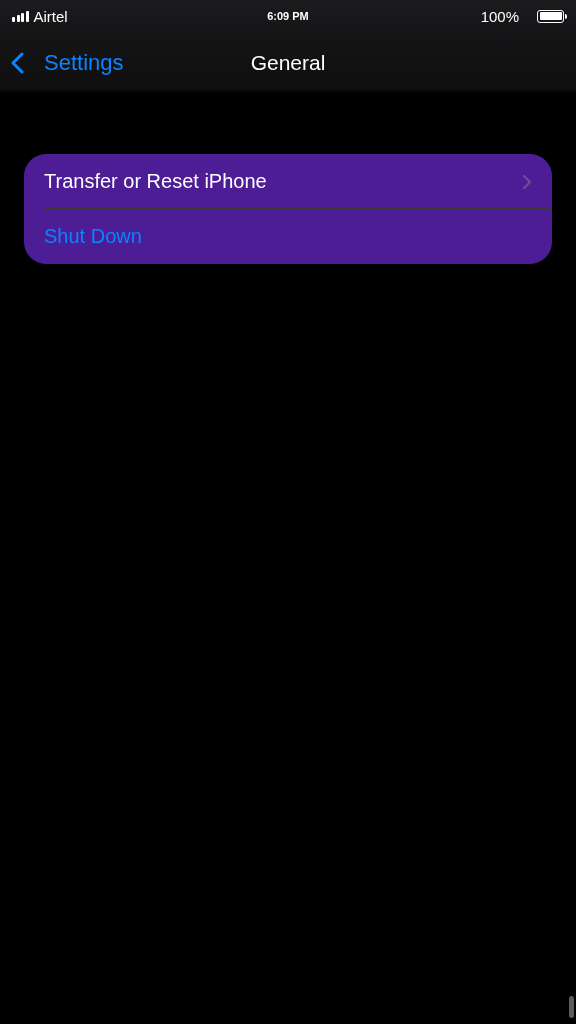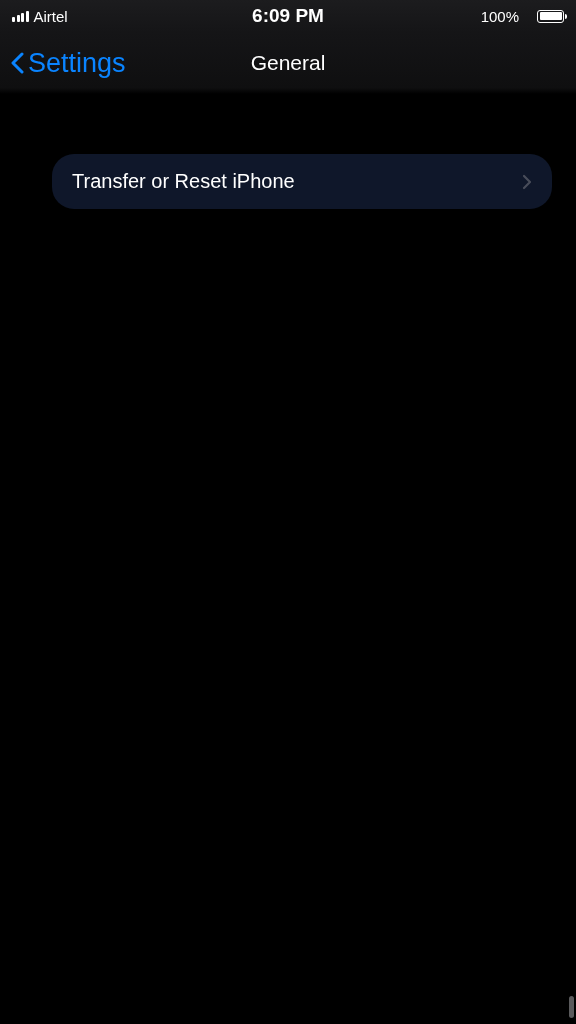--- a/index.html
+++ b/index.html
@@ -48,21 +48,21 @@
     .signal-bars span:nth-child(3) { height: 9px; }
     .signal-bars span:nth-child(4) { height: 11px; }
     .carrier {
       font-size: 15px;
       font-weight: 400;
     }
     .status-center {
       position: absolute;
       left: 50%;
       transform: translateX(-50%);
-      font-size: 19px;
+      font-size: 11px;
       font-weight: 600;
     }
     .status-right {
       display: flex;
       align-items: center;
       gap: 18px;
     }
     .battery-pct {
       font-size: 15px;
       font-weight: 400;
@@ -95,45 +95,44 @@
       height: 62px;
       display: flex;
       align-items: center;
       position: relative;
       background: linear-gradient(to bottom, #151517, #0f0f10 90%, rgba(0,0,0,0));
       padding: 0 10px;
     }
     .back-button {
       display: flex;
       align-items: center;
-      gap: 4px;
+      gap: 20px;
       color: #0a84ff;
-      font-size: 27px;
+      font-size: 22px;
       cursor: pointer;
     }
     .chevron-left {
       width: 14px;
       height: 22px;
     }
     .nav-title {
       position: absolute;
       left: 50%;
       transform: translateX(-50%);
       font-size: 21px;
       font-weight: 400;
       color: #fff;
     }
     .content {
       padding: 60px 24px 0 24px;
     }
     .group {
-      background: #0f172a;
+      background: #4c1d95;
       border-radius: 22px;
       overflow: hidden;
-      margin-left: 28px;
     }
     .row {
       display: flex;
       align-items: center;
       justify-content: space-between;
       padding: 16px 20px;
       font-size: 20px;
       cursor: pointer;
       position: relative;
     }
@@ -200,16 +199,19 @@
 </div>
 
 <div class="content">
   <div class="group">
     <div class="row">
       <span class="row-label">Transfer or Reset iPhone</span>
       <svg class="chevron-right" viewBox="0 0 10 16" fill="none">
         <path d="M2 2 L8 8 L2 14" stroke="#8e8e93" stroke-width="2.2" stroke-linecap="round" stroke-linejoin="round"></path>
       </svg>
     </div>
+    <div class="row">
+      <span class="row-label link">Shut Down</span>
+    </div>
   </div>
 </div>
 
 <div class="scrollbar-track"></div>
 
 </body></html>

